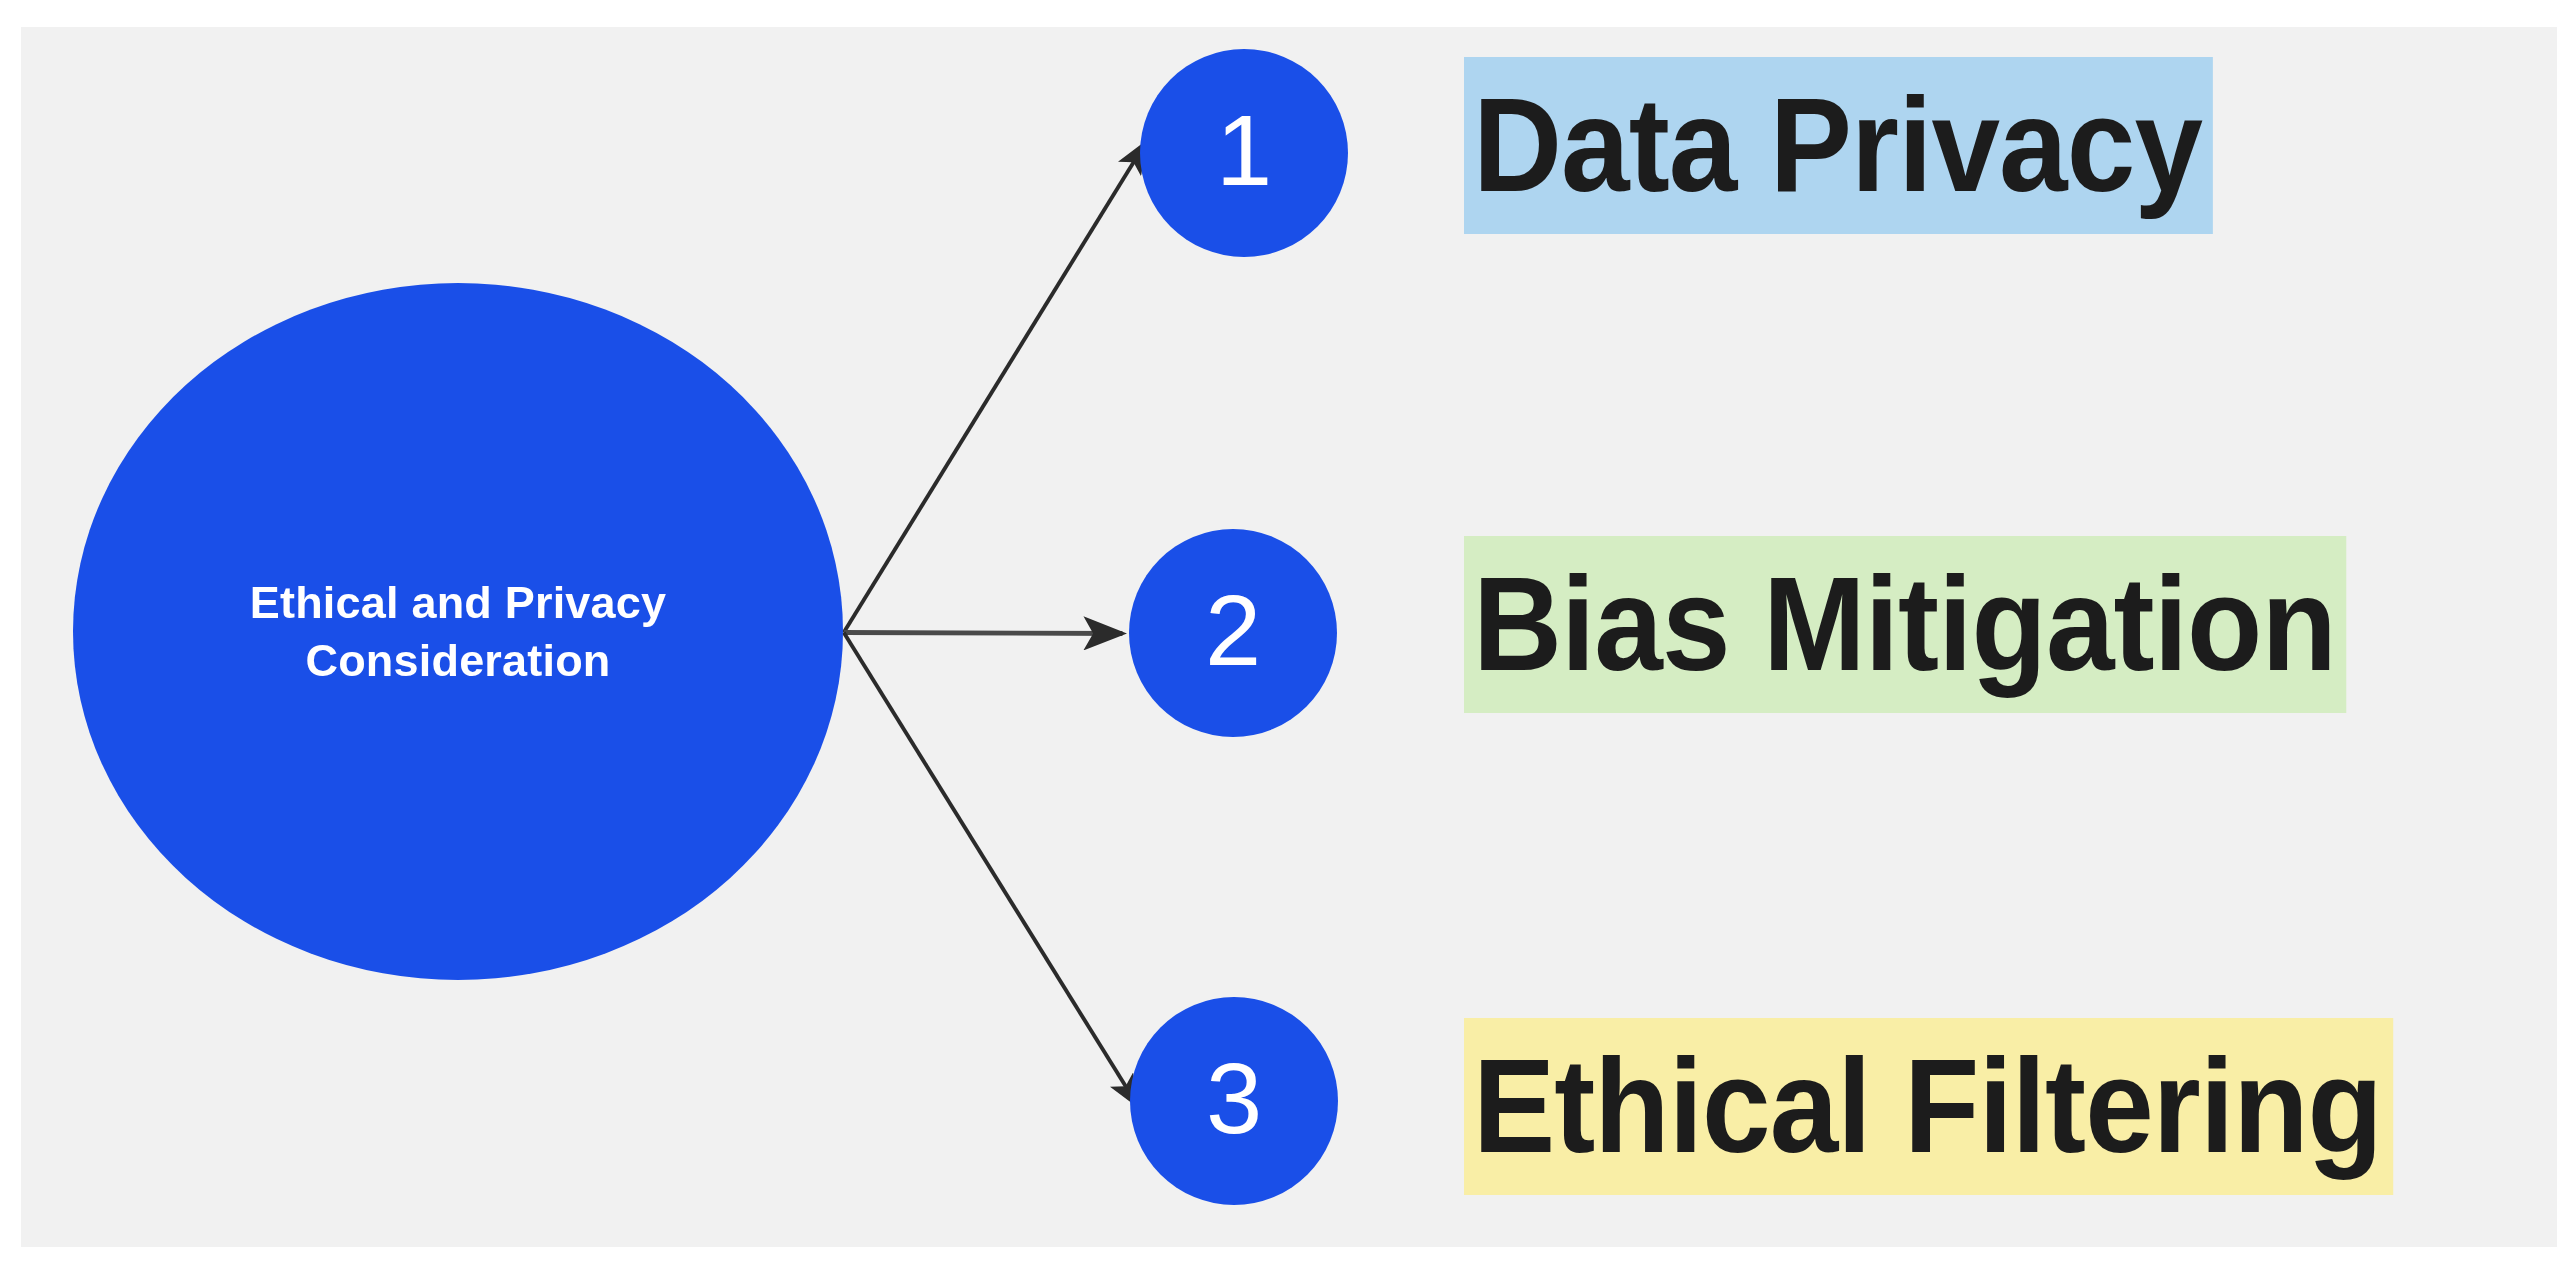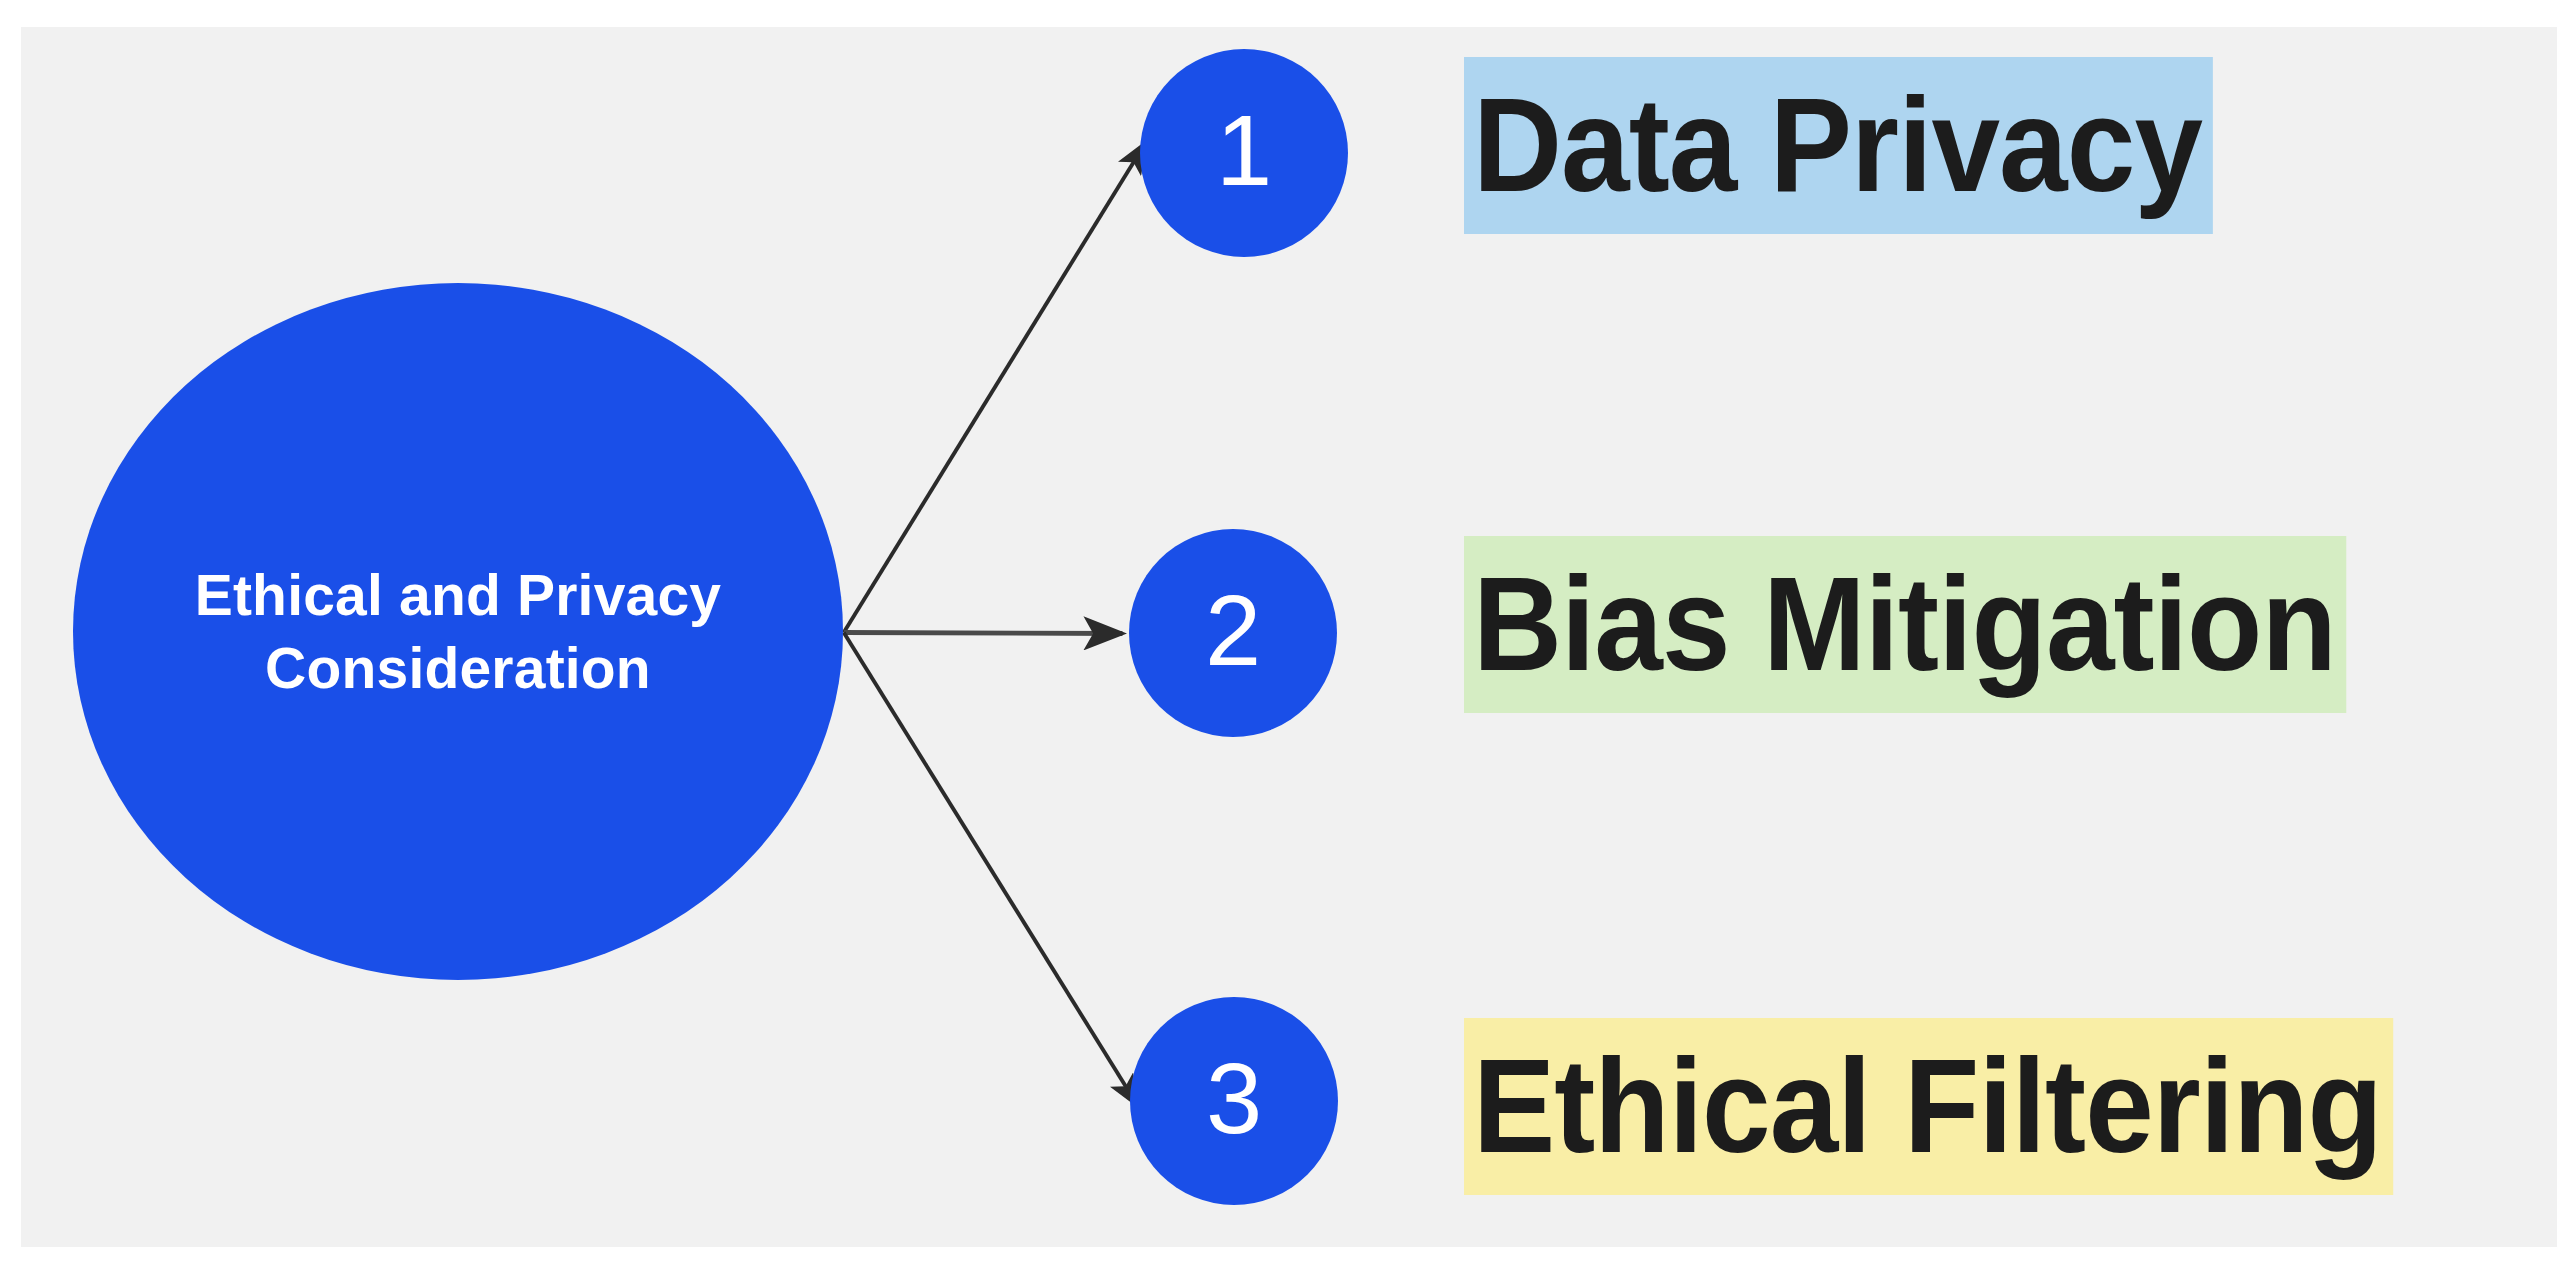--- a/index.html
+++ b/index.html
@@ -51,21 +51,21 @@
     border-radius: 50%;
     background: #1a4fe8;
     display: flex;
     align-items: center;
     justify-content: center;
     text-align: center;
     box-sizing: border-box;
   }
   .central-node .central-label {
     color: #ffffff;
-    font-size: 57px;
+    font-size: 45px;
     font-weight: 700;
     line-height: 1.28;
     letter-spacing: 0.2px;
     padding: 0 58px;
     white-space: pre-line;
   }
 
   
   .step-circle {
     position: absolute;

